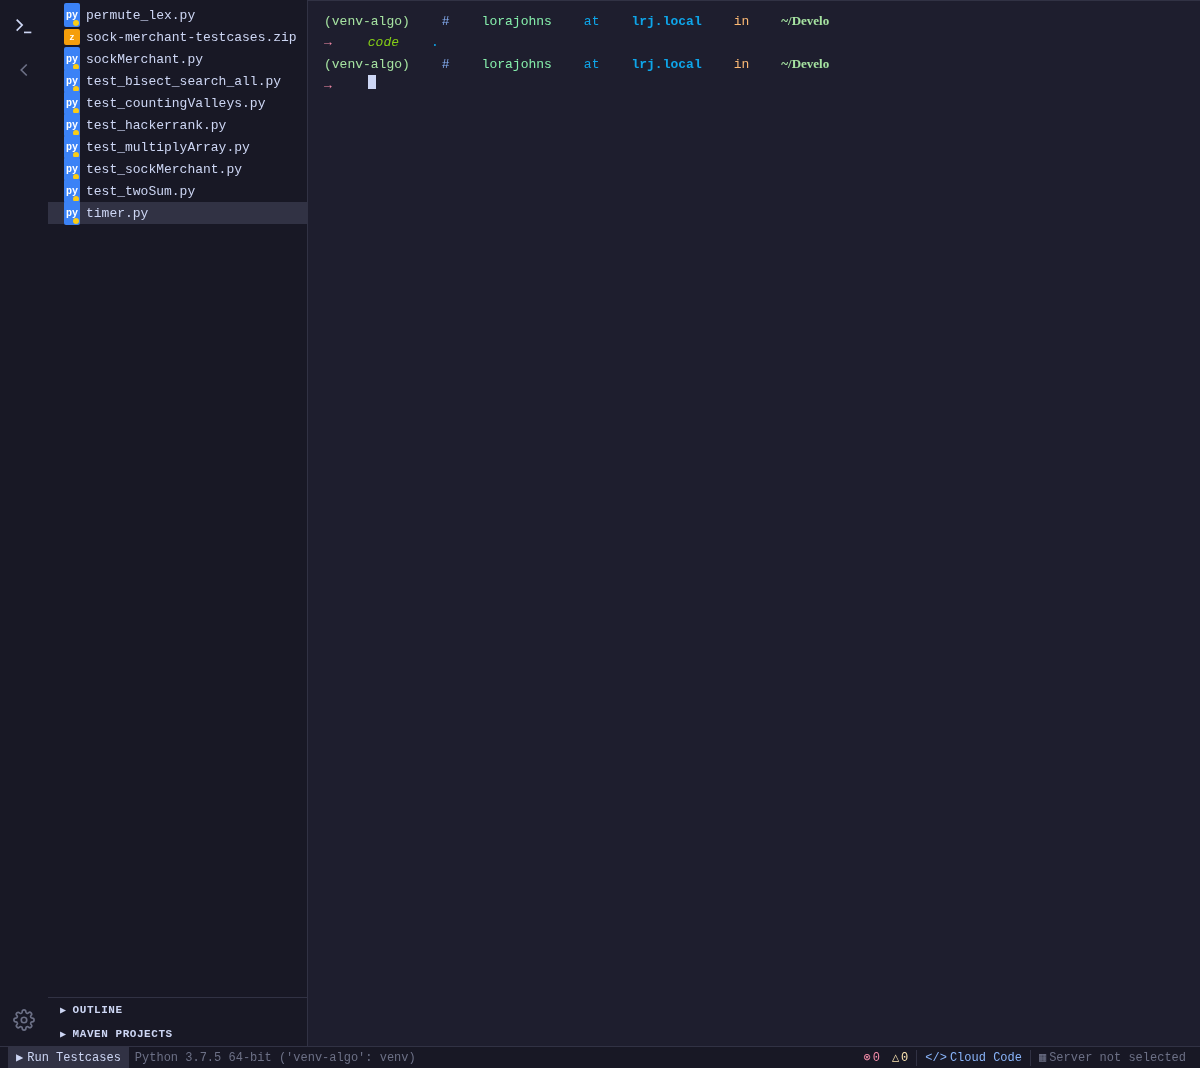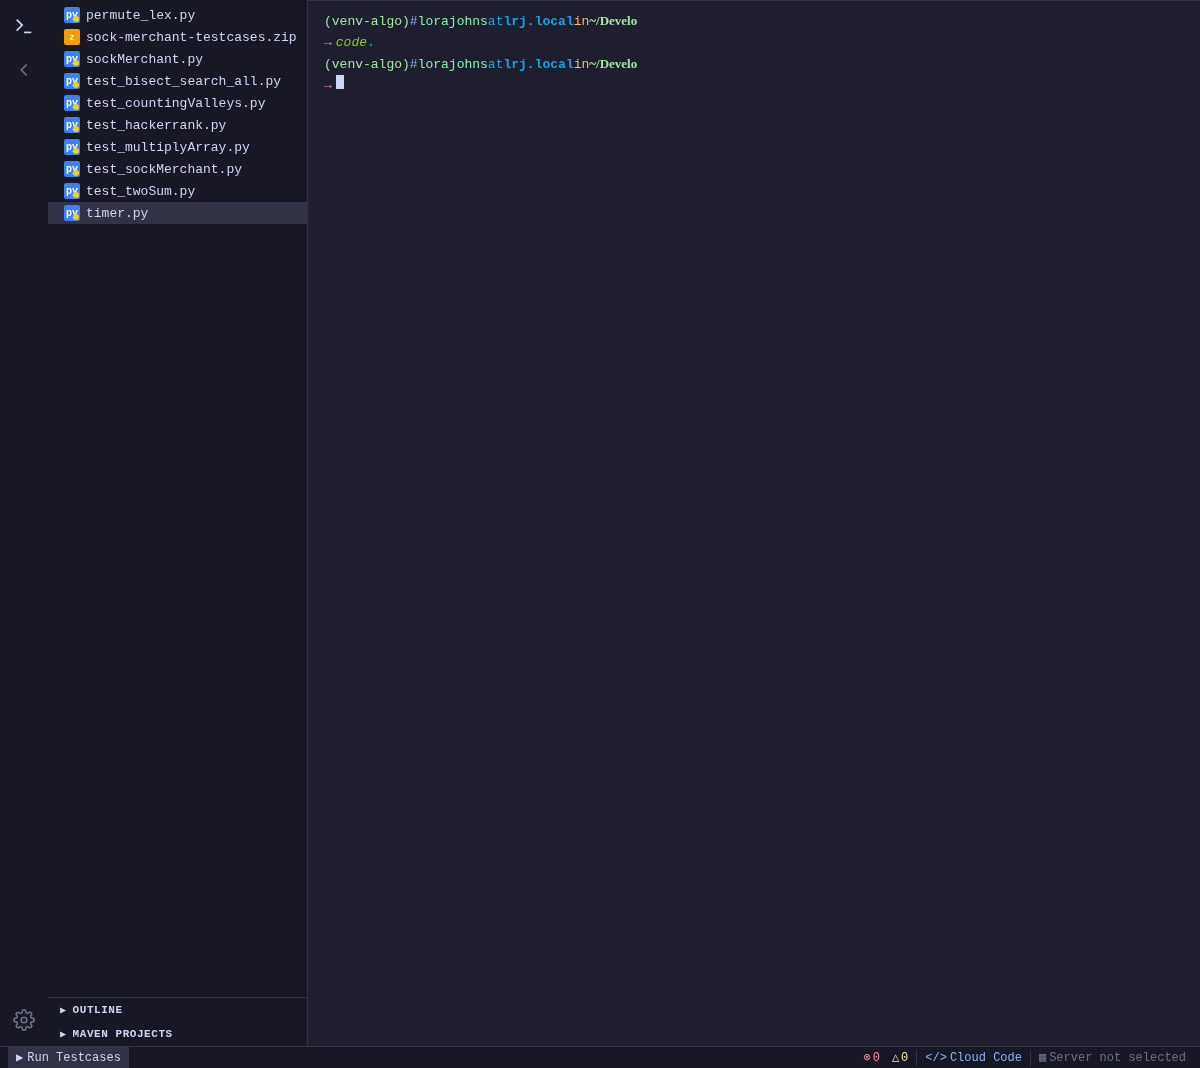--- a/index.html
+++ b/index.html
@@ -77,21 +77,21 @@
     .file-item.selected { background: #313244; }
     .file-icon {
       margin-right: 6px;
       flex-shrink: 0;
     }
     .py-icon {
       display: inline-flex;
       align-items: center;
       justify-content: center;
       width: 16px;
-      height: 16px;
+      height: 24px;
       font-size: 10px;
       font-weight: bold;
       background: #3b82f6;
       color: #fff;
       border-radius: 2px;
       position: relative;
     }
     .py-icon::after {
       content: '';
       position: absolute;
@@ -182,21 +182,21 @@
 
     .terminal-content {
       flex: 1;
       padding: 10px 16px;
       font-size: 13px;
       line-height: 1.6;
       overflow-y: auto;
       color: #cdd6f4;
     }
 
-    .term-line { display: flex; align-items: baseline; flex-wrap: wrap; }
+    .term-line { display: flex; align-items: baseline; flex-wrap: wrap; gap: 32px; }
     .term-venv { color: #a6e3a1; }
     .term-hash { color: #89b4fa; }
     .term-user { color: #86efac; }
     .term-at { color: #0ea5e9; }
     .term-host { color: #0ea5e9; font-weight: bold; }
     .term-in { color: #fdba74; }
     .term-path { color: #a6e3a1; font-weight: bold; font-family: Liberation Serif, serif; }
     .term-arrow { color: #f38ba8; margin-right: 4px; }
     .term-cmd { color: #84cc16; font-style: italic; }
     .term-cursor {
@@ -365,20 +365,23 @@
         </div>
     </div>
   </div>
 </div>
 
 <div class="status-bar">
   <div class="status-run">
     <span>▶</span>
     <span>Run Testcases</span>
   </div>
+  <div class="status-item">
+    <span>Python 3.7.5 64-bit ('venv-algo': venv)</span>
+  </div>
   <div class="status-spacer"></div>
   <div class="status-right">
     <div class="status-item status-error">
       <span>⊗</span>
       <span>0</span>
     </div>
     <div class="status-item status-warning">
       <span>△</span>
       <span>0</span>
     </div>

